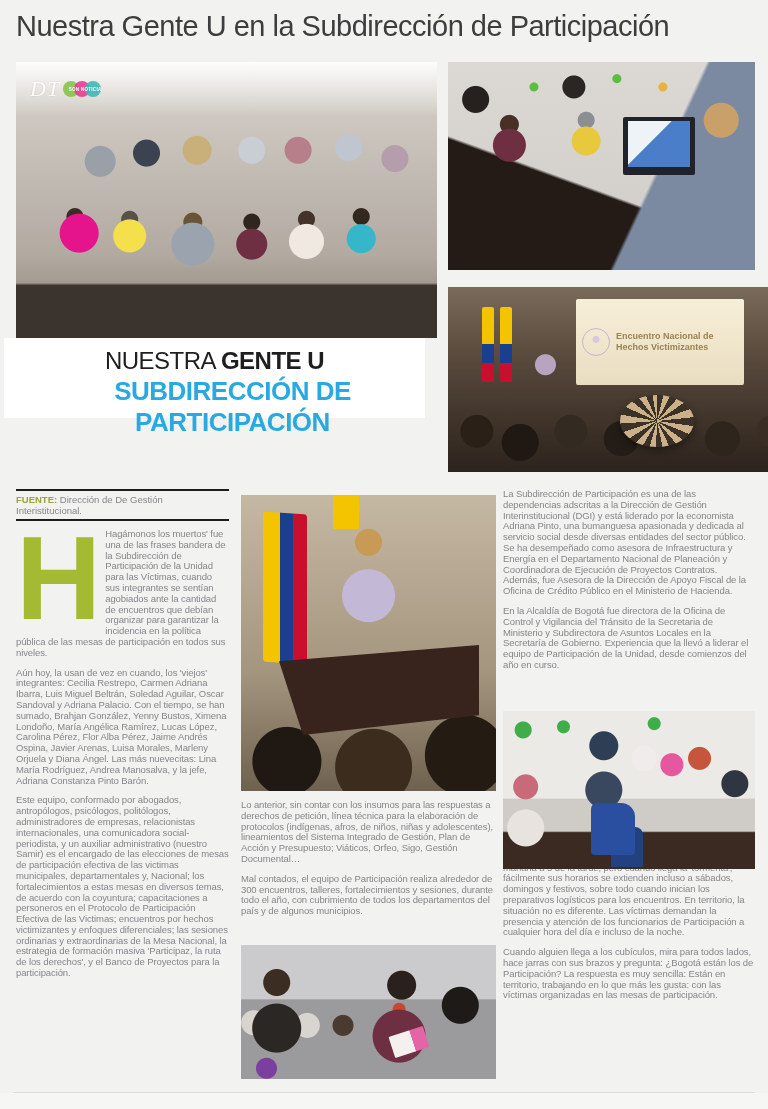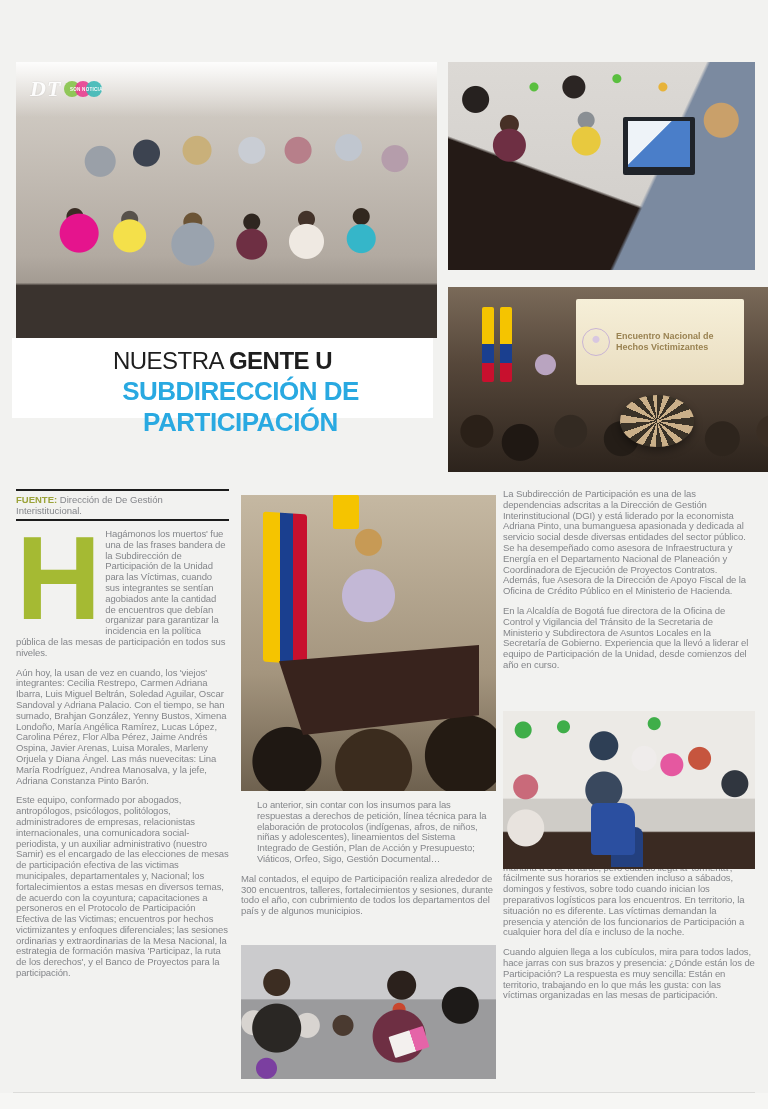--- a/index.html
+++ b/index.html
@@ -48,36 +48,36 @@
       radial-gradient(circle at 90% 35%, #b59dab 0 13px, rgba(0,0,0,0) 14px),
       linear-gradient(180deg, rgba(255,255,255,.95), rgba(255,255,255,0) 20%),
       linear-gradient(180deg, rgba(0,0,0,0) 80%, #3a332e 81%),
       linear-gradient(180deg, #d8d3cc 0, #b2aaa1 70%, #857d75 100%);
   }
   .dt-logo{
     position:absolute;left:14px;top:14px;display:flex;align-items:center;
     color:#ffffff;opacity:.92;
   }
   .dt-logo .dt{
-    font-family:"Liberation Serif", serif;font-style:italic;font-weight:700;
+    font-family:"Liberation Serif", serif;font-style:italic;font-weight:400;
     font-size:22px;letter-spacing:1px;text-shadow:0 0 2px rgba(0,0,0,.15);
   }
   .dt-dots{position:relative;width:44px;height:18px;margin-left:3px;}
   .dt-dots i{position:absolute;width:16px;height:16px;border-radius:50%;top:1px;opacity:.9;}
   .dt-dots i.g{left:0;background:#7ec13d;}
   .dt-dots i.p{left:11px;background:#e8308a;}
   .dt-dots i.t{left:22px;background:#2fb5b2;}
   .dt-badge{
     position:absolute;left:1px;top:7px;width:42px;text-align:center;
     font-size:4.5px;font-weight:700;color:#ffffff;letter-spacing:.3px;
   }
 
   
   .banner{
-    position:absolute;left:12px;top:338px;width:421px;height:80px;
+    position:absolute;left:4px;top:338px;width:421px;height:80px;
     background:#ffffff;text-align:center;
   }
   .banner .l1{margin-top:9px;font-size:24px;color:#1e1e1e;letter-spacing:-0.5px;}
   .banner .l1 b{font-weight:700;}
   .banner .l2{font-size:26px;font-weight:700;color:#29a9e1;letter-spacing:-0.5px;margin-top:1px;padding-left:36px;}
 
   
   .meeting-photo{
     left:448px;top:62px;width:307px;height:208px;
     background-color:#d8d5d1;
@@ -219,21 +219,21 @@
   }
 
   
   .col p{
     margin:0 0 9px 0;
     font-size:9.5px;line-height:10.8px;color:#84868a;letter-spacing:-0.1px;
   }
   .col-left{position:absolute;left:16px;top:489px;width:213px;}
   .col-middle{position:absolute;left:241px;top:489px;width:255px;}
   .col-middle p{margin-top:0;}
-  .col-middle .after-photo{margin-top:311px;margin-left:16px;}
+  .col-middle .after-photo{margin-top:311px;}
   .col-right{position:absolute;left:503px;top:489px;width:252px;}
 
   .fuente{
     border-top:2px solid #1c1c1c;border-bottom:2px solid #1c1c1c;
     padding:3px 0 3px 0;margin-bottom:8px;
     font-size:9.5px;color:#84868a;
   }
   .fuente .fl{color:#9ba339;font-weight:700;}
 
   .dropcap{
@@ -254,20 +254,21 @@
   }
   .footer-strip{
     position:absolute;left:0;top:1093px;width:768px;height:16px;background:#f6f6f4;
   }
 </style>
 </head>
 <body>
 
 <div class="page">
 
+  <h1 class="page-title">Nuestra Gente U en la Subdirección de Participación</h1>
 
   <div class="photo group-photo">
     <div class="dt-logo">
       <span class="dt">DT</span>
       <span class="dt-dots">
         <i class="g"></i>
           <i class="p"></i>
           <i class="t"></i>
         <span class="dt-badge">SON NOTICIA</span>
       </span>
@@ -318,21 +319,21 @@
   </div>
   <div class="photo women-photo">
     <div class="pamphlet"></div>
   </div>
 
   <div class="col col-right">
     <p>La Subdirección de Participación es una de las dependencias adscritas a la Dirección de Gestión Interinstitucional (DGI) y está liderado por la economista Adriana Pinto, una bumanguesa apasionada y dedicada al servicio social desde diversas entidades del sector público. Se ha desempeñado como asesora de Infraestructura y Energía en el Departamento Nacional de Planeación y Coordinadora de Ejecución de Proyectos Contratos. Además, fue Asesora de la Dirección de Apoyo Fiscal de la Oficina de Crédito Público en el Ministerio de Hacienda.</p>
     <p>En la Alcaldía de Bogotá fue directora de la Oficina de Control y Vigilancia del Tránsito de la Secretaria de Ministerio y Subdirectora de Asuntos Locales en la Secretaría de Gobierno. Experiencia que la llevó a liderar el equipo de Participación de la Unidad, desde comienzos del año en curso.</p>
     <div class="rgt-photo-gap"></div>
     <p>En días de 'tensa calma', los funcionarios trabajan de 8 de la mañana a 5 de la tarde, pero cuando llega la 'tormenta', fácilmente sus horarios se extienden incluso a sábados, domingos y festivos, sobre todo cuando inician los preparativos logísticos para los encuentros. En territorio, la situación no es diferente. Las víctimas demandan la presencia y atención de los funcionarios de Participación a cualquier hora del día e incluso de la noche.</p>
-    <p>Cuando alguien llega a los cubículos, mira para todos lados, hace jarras con sus brazos y presencia: ¿Dónde están los de Participación? La respuesta es muy sencilla: Están en territorio, trabajando en lo que más les gusta: con las víctimas organizadas en las mesas de participación.</p>
+    <p>Cuando alguien llega a los cubículos, mira para todos lados, hace jarras con sus brazos y pregunta: ¿Bogotá están los de Participación? La respuesta es muy sencilla: Están en territorio, trabajando en lo que más les gusta: con las víctimas organizadas en las mesas de participación.</p>
   </div>
   <div class="photo discussion-photo">
     <div class="blue-chair"></div>
   </div>
 
   <div class="footer-strip"></div>
   <div class="footer-line"></div>
 
 </div>
 

